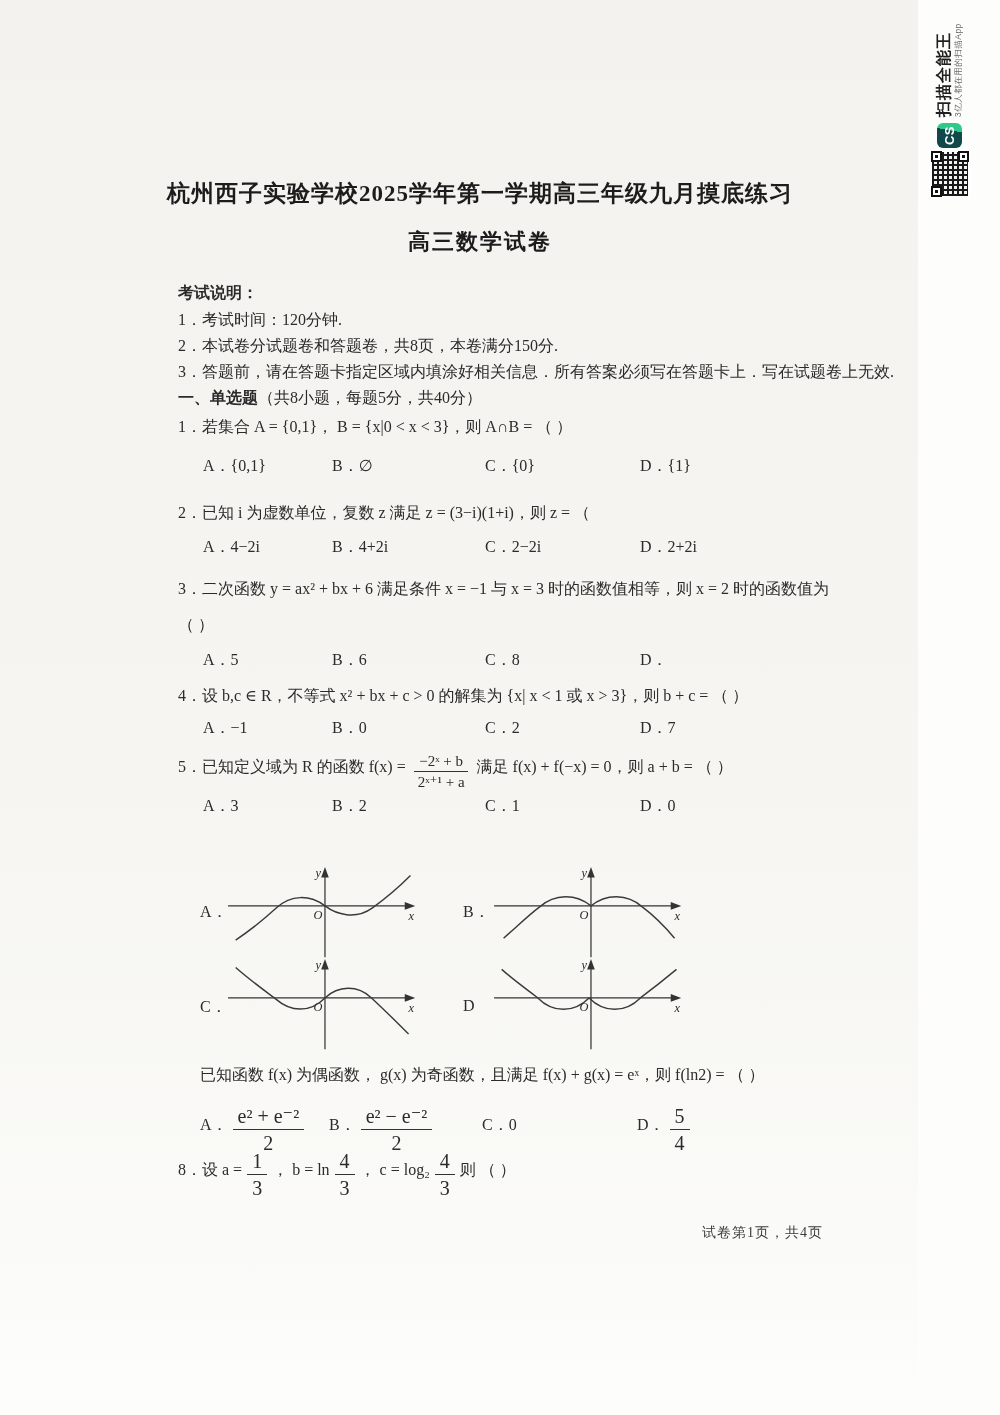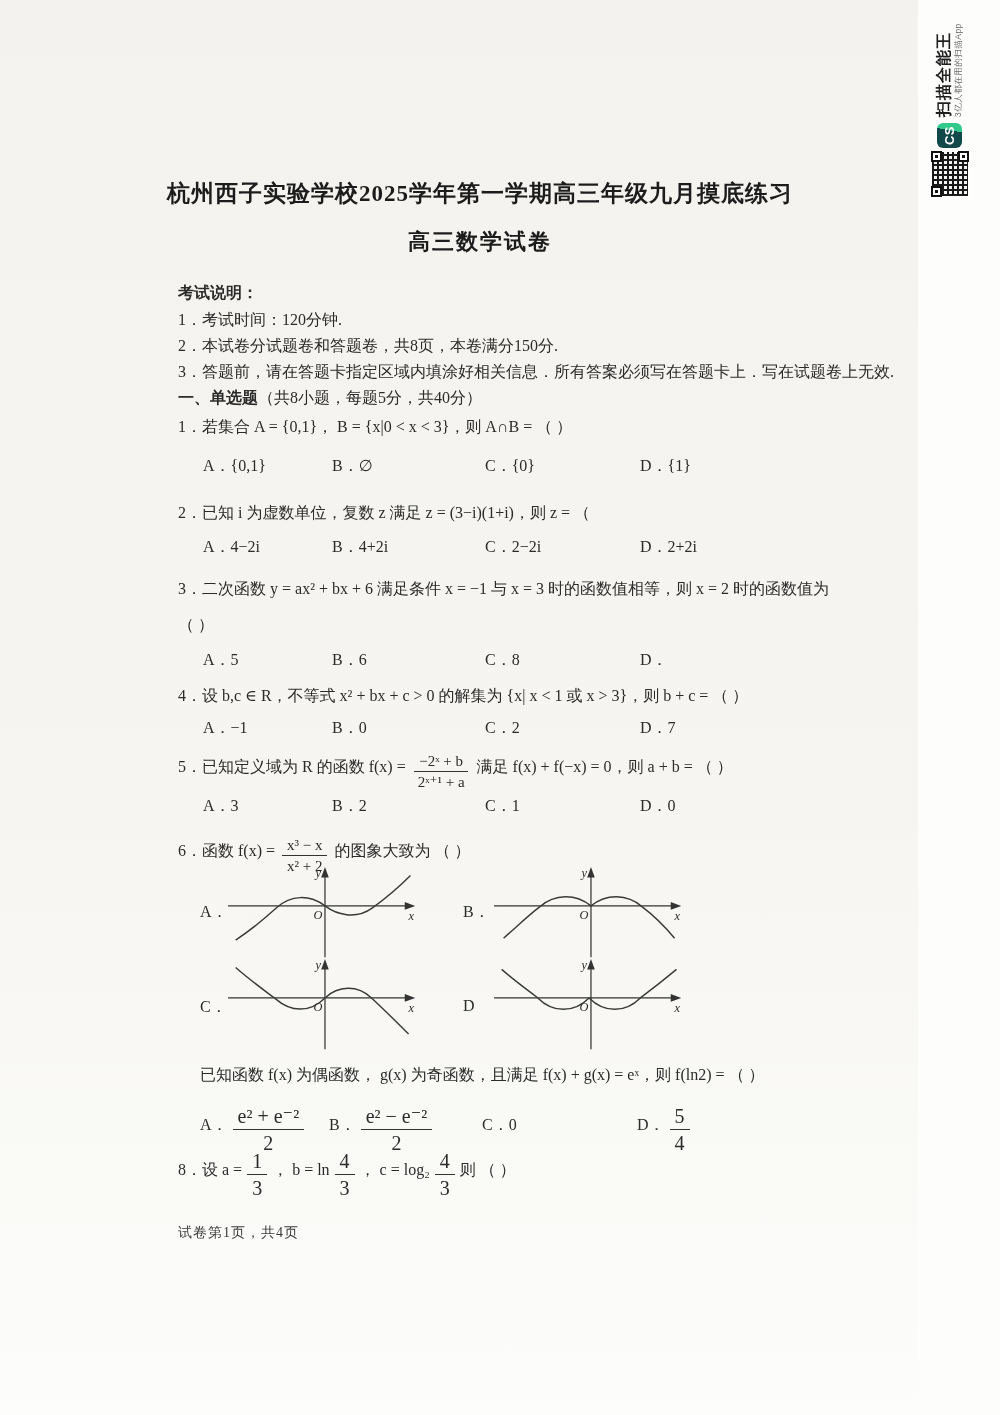--- a/index.html
+++ b/index.html
@@ -33,21 +33,21 @@
           margin:0 7px; line-height:1.2; font-size:15px; }
   .frac .num { padding:0 5px 1px; border-bottom:1.3px solid #333;margin-top:8px; }
   .frac .den { padding:1px 5px 0; }
   .frac.small { font-size:20px; margin:0 5px; }
 
   .graph-label { position:absolute; font-size:16px; }
   .graph { position:absolute; }
   .graph svg { display:block; }
   .axis-text { font-family:"Liberation Serif","DejaVu Serif",serif; font-style:italic; font-size:13px; fill:#2b2b2b; }
 
-  .footer { position:absolute; left:178px; top:1224px; width:645px; text-align:left; font-size:14px; color:#3a3a3a; letter-spacing:1px; }
+  .footer { position:absolute; left:178px; top:1224px; width:645px; text-align:right; font-size:14px; color:#3a3a3a; letter-spacing:1px; }
 
   
   .wm { position:absolute; left:884px; top:65px; width:130px; height:36px;
         display:flex; align-items:center; gap:6px; transform:rotate(-90deg);
         font-family:"Liberation Sans","DejaVu Sans",sans-serif; }
   .wm-logo { width:25px; height:25px; border-radius:6px; flex:0 0 auto;
              background:linear-gradient(100deg,#11494b 0 68%,#2fc98b 68% 100%);
              color:#fff; font-size:13px; font-weight:bold; display:flex; align-items:center; justify-content:center;
              letter-spacing:0.5px; }
   .wm-texts { display:flex; flex-direction:column; line-height:1.1; }
@@ -122,28 +122,20 @@
     </span>
     <span>满足 f(x) + f(−x) = 0，则 a + b =  （  ）</span>
   </div>
   <div class="opts" style="top:796px">
     <span>A．3</span>
     <span>B．2</span>
     <span>C．1</span>
     <span>D．0</span>
   </div>
 
-  <div class="mathrow" style="top:826px; height:50px">
-    <span>6．函数 f(x) =</span>
-    <span class="frac">
-      <span class="num">x³ − x</span>
-      <span class="den">x² + 2</span>
-    </span>
-    <span>的图象大致为  （  ）</span>
-  </div>
 
   <div class="graph-label" style="left:200px; top:902px">A．</div>
   <div class="graph" style="left:222px; top:866px">
     <svg width="205" height="95" viewBox="0 0 215 100">
       <line x1="6" y1="42" x2="196" y2="42" stroke="#333" stroke-width="1.3"></line>
       <path d="M192,38 L203,42 L192,46 Z" fill="#333"></path>
       <line x1="108" y1="96" x2="108" y2="8" stroke="#333" stroke-width="1.3"></line>
       <path d="M104,12 L108,1 L112,12 Z" fill="#333"></path>
       <text class="axis-text" x="98" y="12">y</text>
       <text class="axis-text" x="196" y="57">x</text>

